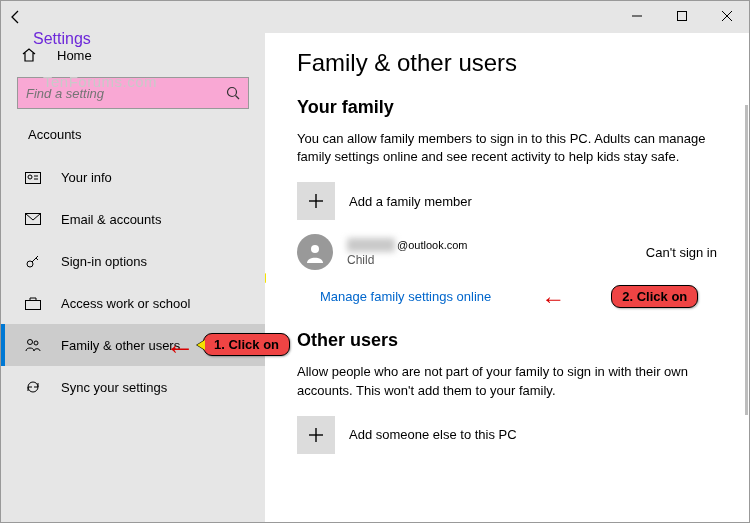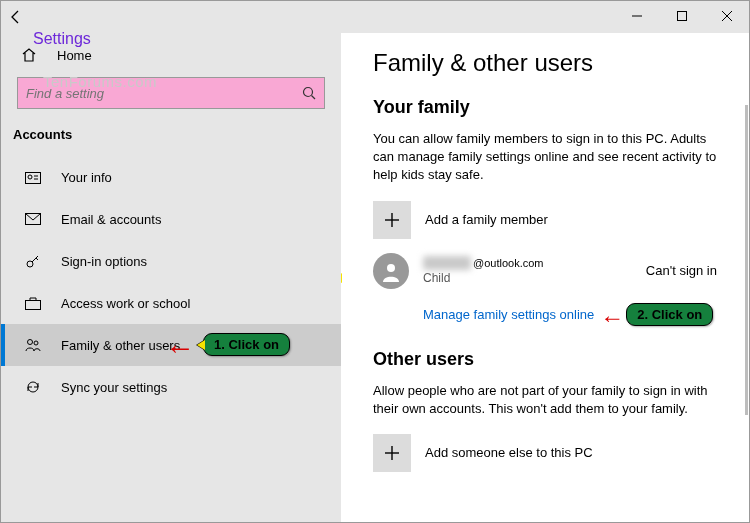--- a/index.html
+++ b/index.html
@@ -10,32 +10,32 @@
   
   .titlebar { height: 32px; background: #e6e6e6; display: flex; align-items: center; position: relative; }
   .back-btn { width: 30px; height: 32px; display:flex; align-items:center; justify-content:center; font-size: 16px; color:#000; }
   .title-text { font-size: 16px; margin-left: 2px; color:#6d28d9;margin-top:44px; }
   .win-controls { position:absolute; right:0; top:0; display:flex; }
   .win-btn { width: 45px; height: 30px; display:flex; align-items:center; justify-content:center; font-size:11px; color:#000; }
   .win-btn svg, .back-btn svg { display:block; }
 
   
   .body { flex:1; display:flex; overflow:hidden; }
-  .sidebar { width: 340px; background: #e6e6e6; padding-top:4px; overflow:hidden; }
+  .sidebar { width: 264px; background: #e6e6e6; padding-top:4px; overflow:hidden; }
   .content { flex:1; background:#fff; padding: 12px 32px 0 32px; overflow:hidden; position:relative; }
 
   
   .home-row { display:flex; align-items:center; padding: 10px 16px 10px 20px; font-size:14px; }
   .home-row .icon { width: 20px; display:flex; align-items:center; justify-content:flex-start; }
   .home-row .lbl { margin-left: 16px; font-size:13px; }
   .search-wrap { margin: 4px 16px 8px 16px; position:relative; height:32px; border:1px solid #999; background:#f9a8d4; display:flex; align-items:center; }
   .search-wrap input { border:none; background:transparent; font-size:13px; padding:0 8px; flex:1; font-style:italic; color:#666; outline:none; }
   .search-icon { width: 30px; display:flex; align-items:center; justify-content:center; color:#333; }
 
-  .section-title { font-size:13px; font-weight:700; padding: 10px 20px 14px 12px; }
+  .section-title { font-size:13px; font-weight:400; padding: 10px 20px 14px 27px; }
 
   .nav-item { display:flex; align-items:center; padding: 0 16px 0 20px; height:42px; font-size:13px; border-left:4px solid transparent; }
   .nav-item .icon { width:20px; display:flex; align-items:center; justify-content:flex-start; color:#000; }
   .nav-item .lbl { margin-left:16px; }
   .nav-item.selected { background:#ccc; border-left:4px solid #0078d4; }
 
   
   h1 { font-size:24px; font-weight:400; margin-top:4px; margin-bottom:20px; }
   h2 { font-size:18px; font-weight:700; margin-bottom:12px; }
   p.desc { font-size:13px; line-height:1.4; margin-bottom:16px; color:#000; }
@@ -46,26 +46,26 @@
   .tile-label { font-size:13px; }
 
   .member-row { display:flex; align-items:center; margin-bottom:14px; }
   .avatar { width:36px; height:36px; border-radius:50%; background:#999; display:flex; align-items:center; justify-content:center; margin-right:14px; }
   .member-info { flex:1; display:flex; flex-direction:column; }
   .member-email { font-size:11px; display:flex; align-items:center; }
   .email-blur { display:inline-block; width:48px; height:14px; background:#c9c9c9; filter: blur(3px); margin-right:2px; border-radius:2px; }
   .member-role { font-size:12px; color:#555; margin-top:1px; }
   .member-status { font-size:13px; color:#000; }
 
-  .link-row { display:flex; align-items:center; margin:0 0 22px 50px; font-size:13px; }
+  .link-row { display:flex; align-items:center; margin:0 0 22px 23px; font-size:13px;gap:44px; }
   .link { color:#0066cc; }
   .inline-arrow { color:#d90000; font-size:24px; margin: 0 2px 0 6px; line-height:1; font-weight:bold; font-family: serif; }
 
   
-  .callout { position:absolute; background:#15803d; border:1px solid #000; border-radius:9px; padding:3px 10px; font-size:13px; font-weight:bold; color:#000; box-shadow:1px 1px 2px rgba(0,0,0,.3); white-space:nowrap; z-index:20; }
+  .callout { position:absolute; background:#ef4444; border:1px solid #000; border-radius:9px; padding:3px 10px; font-size:13px; font-weight:bold; color:#000; box-shadow:1px 1px 2px rgba(0,0,0,.3); white-space:nowrap; z-index:20; }
   .callout::before { content:""; position:absolute; left:-7px; top:50%; transform:translateY(-50%); border-top:5px solid transparent; border-bottom:5px solid transparent; border-right:8px solid #f5e300; filter: drop-shadow(-1px 0 0 #000); }
   .arrow-left-red { position:absolute; color:#d90000; font-size:30px; font-weight:bold; font-family: serif; line-height:1; z-index:19; }
 
   
   .watermark { position:absolute; left:42px; top:72px; font-size:15px; color:#c9c9c9; font-weight:400; pointer-events:none; letter-spacing:.5px; }
 
   
   .scroll-hint { position:absolute; right:1px; top:72px; width:3px; height:310px; background:#bdbdbd; }
 </style>
 </head>

